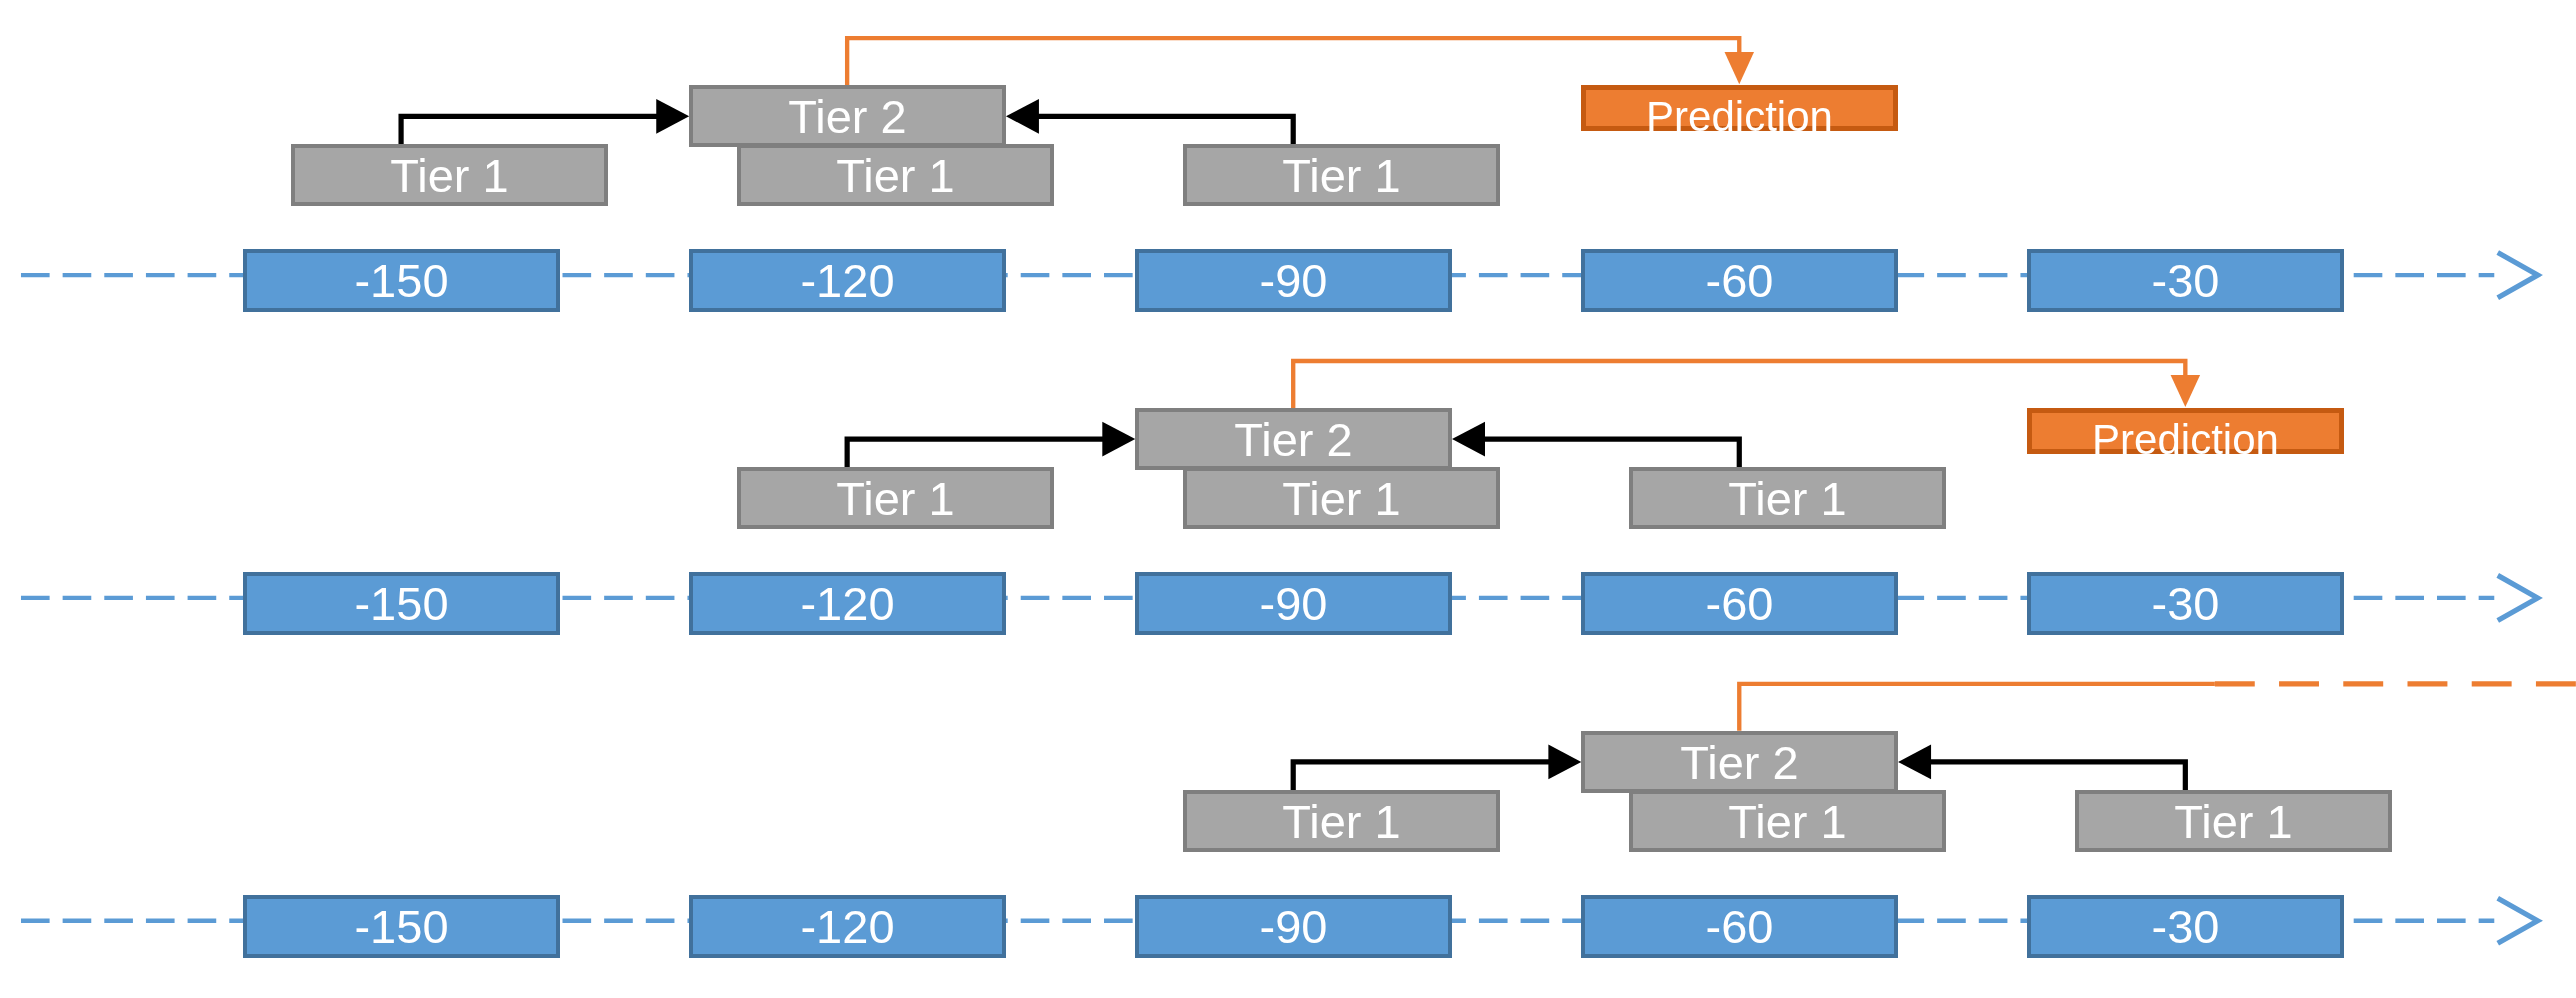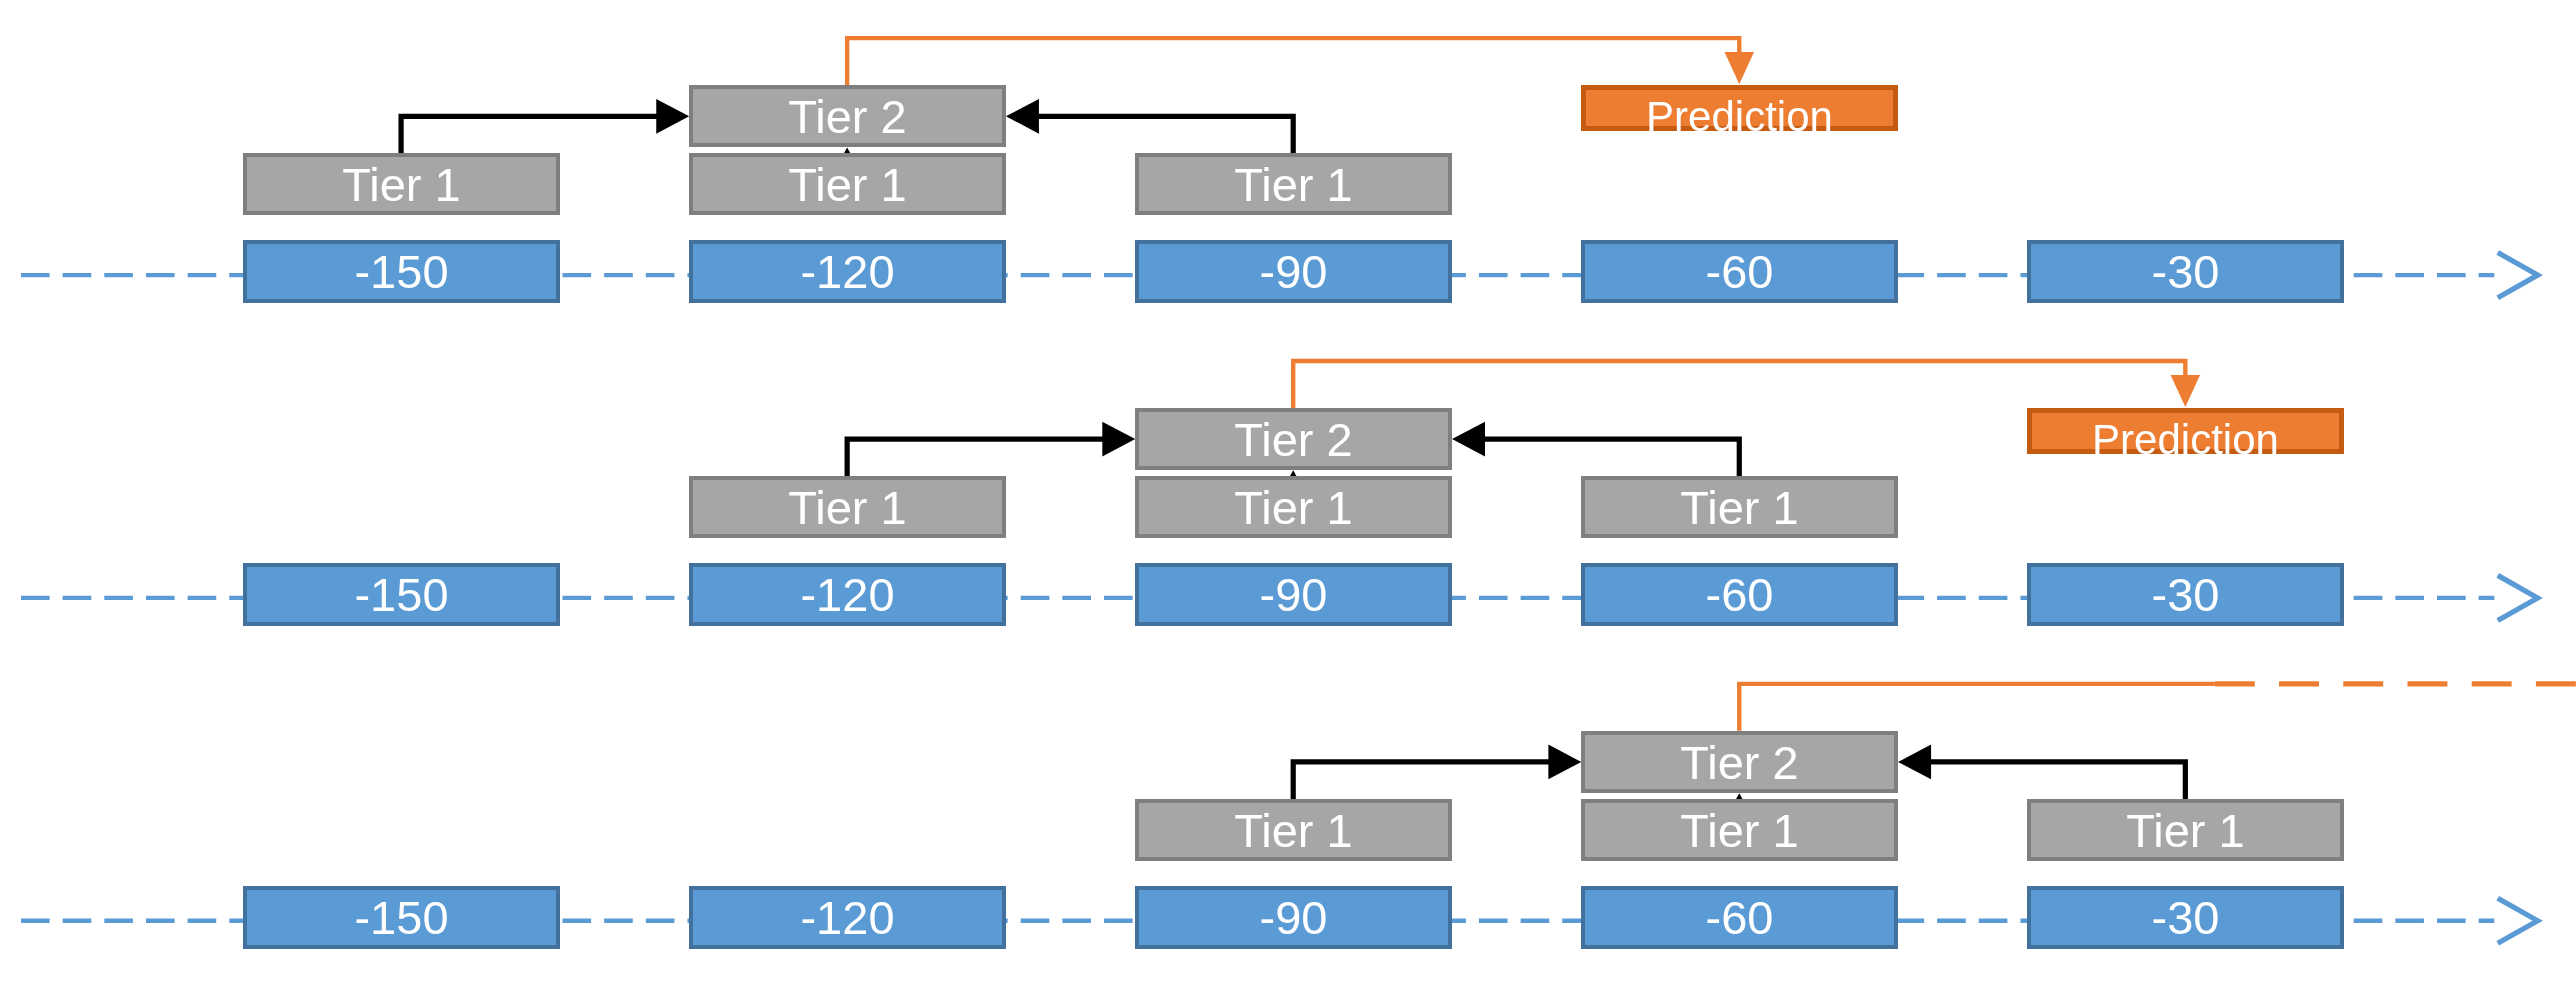--- a/index.html
+++ b/index.html
@@ -23,27 +23,27 @@
   .row.r0{top:0;} .row.r1{top:323px;} .row.r2{top:646px;}
   .box{
     position:absolute;width:317px;box-sizing:border-box;text-align:center;
     color:var(--text-white,#fff);white-space:nowrap;
   }
   .c0{left:243px;} .c1{left:689px;} .c2{left:1135px;} .c3{left:1581px;} .c4{left:2027px;}
   .tier{
     top:85px;height:62px;line-height:56px;font-size:47px;
     background:var(--tier-gray,#A6A6A6);border:4.3px solid var(--tier-gray-border,#7F7F7F);
   }
-  .tier.t1{top:153px;}
+  .tier.t1{top:144px;margin-left:48px;}
   .pred{
     top:85px;height:46px;line-height:54px;font-size:42px;
     background:var(--prediction-orange,#ED7D31);border:5.2px solid var(--prediction-orange-border,#C55A11);
   }
   .node{
-    top:240px;height:63px;line-height:55px;font-size:47px;
+    top:249px;height:63px;line-height:55px;font-size:47px;
     background:var(--timeline-blue,#5B9BD5);border:4.3px solid var(--timeline-blue-border,#41719C);
   }
 </style>
 </head>
 <body>
 
 <div class="canvas">
 
   <svg class="connector-layer" viewBox="0 0 2968 1150" xmlns="http://www.w3.org/2000/svg">
 

